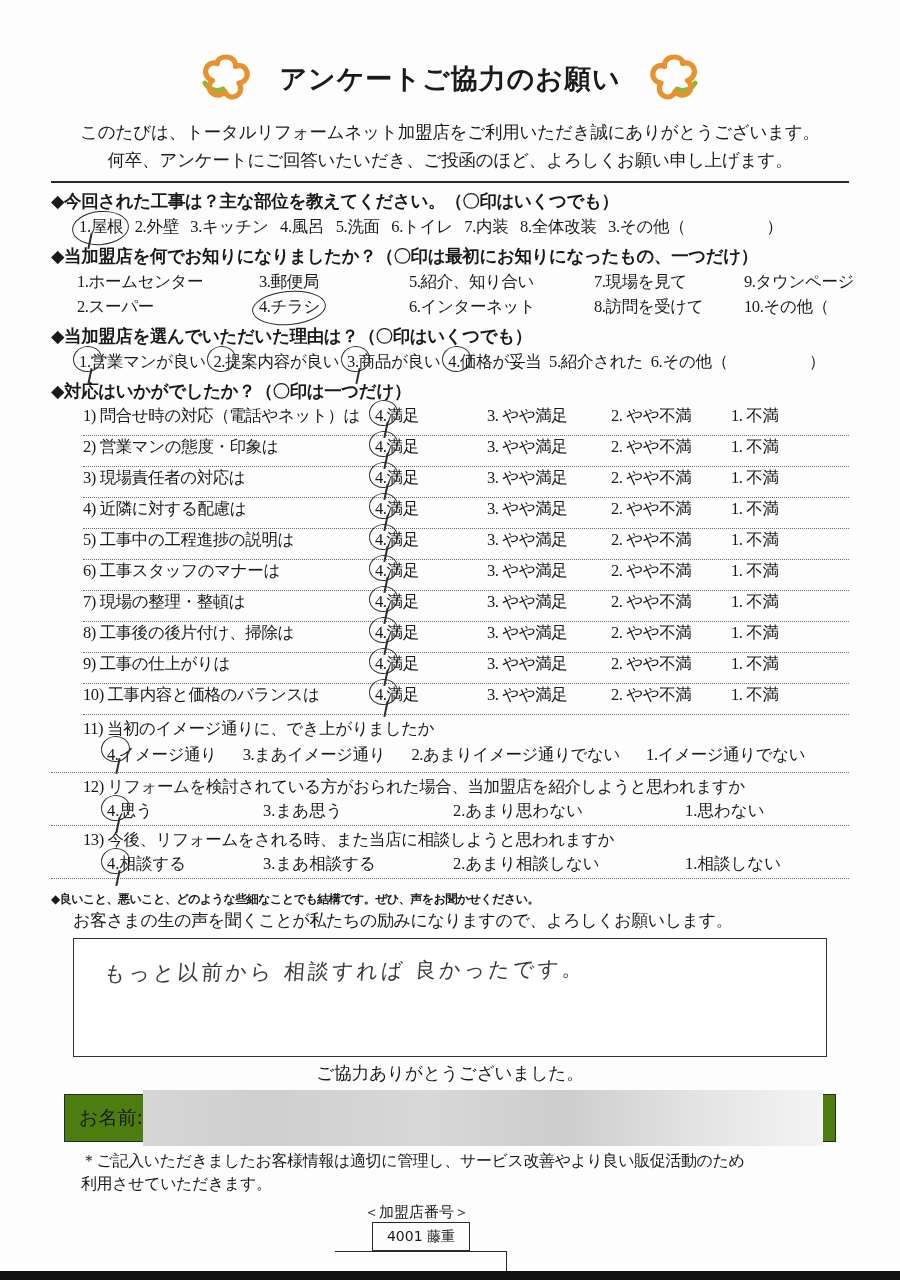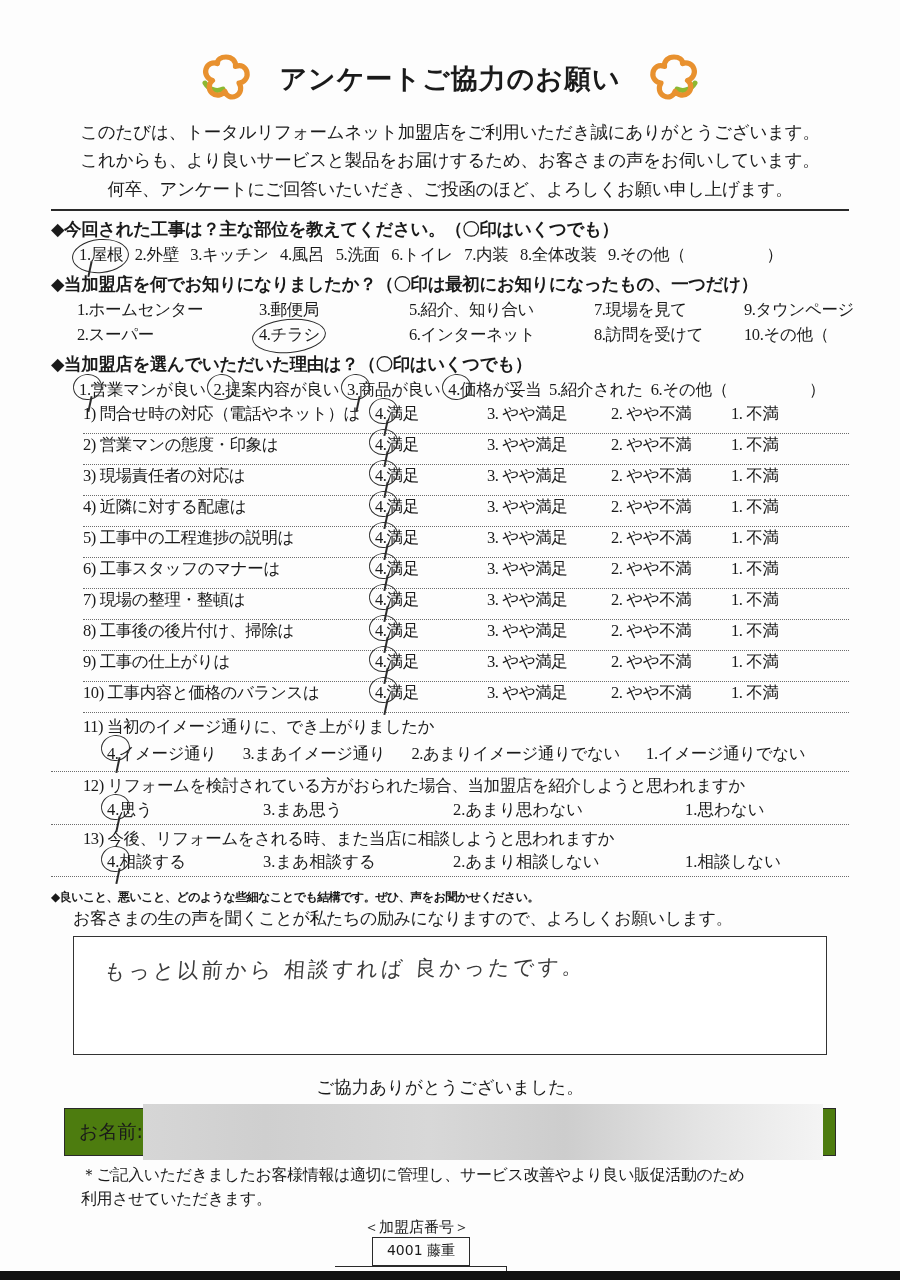--- a/index.html
+++ b/index.html
@@ -109,21 +109,21 @@
   .cmt-box {
     margin: 6px auto 0; width: 754px; height: 119px;
     border: 1.6px solid #333; background: #fff; position: relative;
   }
   .hand {
     position: absolute; left: 30px; top: 18px;
     font-size: 21px; letter-spacing: 3px; color: #3a3a3a;
     font-family: "DejaVu Sans", "Liberation Sans", sans-serif;
     transform: rotate(-0.6deg) skewX(-5deg);
   }
-  .thanks { text-align: center; font-size: 17.5px; margin-top: 20px; font-weight: 500;
+  .thanks { text-align: center; font-size: 17.5px; margin-top: 4px; font-weight: 500;
     font-family: "DejaVu Sans", "Liberation Sans", sans-serif;}
 
   
   .name-box {
     margin: 9px auto 0; width: 772px; height: 48px;
     border: 1.8px solid #2a2a2a; display: flex; align-items: center;
     position: relative; background: #4d7c0f;
   }
   .name-label { font-size: 19px; padding-left: 14px; white-space: nowrap; z-index: 2;
     font-family: "DejaVu Sans","Liberation Sans",sans-serif; }
@@ -185,39 +185,38 @@
                      C49 41.5 48.5 35.5 44.5 32.5
                      C49.5 31 52.5 26 51 21
                      C49.5 16 44 13.5 39.5 15.5
                      C40 11.5 36 9 31 9 Z"></path>
           </g>
         </svg>
       </span>
     </div>
     <div class="intro">
       <p>このたびは、トータルリフォームネット加盟店をご利用いただき誠にありがとうございます。</p>
-      <p>これからも、より良いサービスと製品をお届けするため、お客さまの声をお伺いしています。</p>
       <p>何卒、アンケートにご回答いたいだき、ご投函のほど、よろしくお願い申し上げます。</p>
     </div>
     <div class="rule-top"></div>
   </div>
 
   <div class="content">
 
     <div class="qhead">◆今回された工事は？主な部位を教えてください。（〇印はいくつでも）</div>
     <div class="opts">
       <span class="opt circ circ-tail">1.屋根</span>&nbsp;&nbsp;
       <span class="opt">2.外壁</span>&nbsp;&nbsp;
       <span class="opt">3.キッチン</span>&nbsp;&nbsp;
       <span class="opt">4.風呂</span>&nbsp;&nbsp;
       <span class="opt">5.洗面</span>&nbsp;&nbsp;
       <span class="opt">6.トイレ</span>&nbsp;&nbsp;
       <span class="opt">7.内装</span>&nbsp;&nbsp;
       <span class="opt">8.全体改装</span>&nbsp;&nbsp;
-      <span class="opt">9.その他（　　　　　）</span>
+      <span class="opt">3.その他（　　　　　）</span>
     </div>
 
     <div class="qhead"><span>◆当加盟店を何でお知りになりましたか？（</span><span class="u">〇印は最初にお知りになったもの、</span><span class="u">一つだけ</span><span>）</span></div>
     <div class="grid5">
       <div>1.ホームセンター</div>
       <div>3.郵便局</div>
       <div>5.紹介、知り合い</div>
       <div>7.現場を見て</div>
       <div>9.タウンページ</div>
       <div>2.スーパー</div>
@@ -230,20 +229,21 @@
     <div class="qhead">◆当加盟店を選んでいただいた理由は？（〇印はいくつでも）</div>
     <div class="opts">
       <span class="circ-num circ-tail">1.営業マンが良い</span>&nbsp;
       <span class="circ-num">2.提案内容が良い</span>&nbsp;
       <span class="circ-num circ-tail">3.商品が良い</span>&nbsp;
       <span class="circ-num">4.価格が妥当</span>&nbsp;
       <span>5.紹介された</span>&nbsp;
       <span>6.その他（　　　　　）</span>
     </div>
 
+    <div class="qhead"><span>◆対応はいかがでしたか？（</span><span class="u">〇印は一つだけ</span><span>）</span></div>
 
     <div class="rate-wrap">
       <div class="rate-row">
         <span class="lbl">1) 問合せ時の対応（電話やネット）は</span>
         <span class="c1"><span class="circ-num circ-tail">4.満足</span></span>
         <span class="c2">3. やや満足</span>
         <span class="c3">2. やや不満</span>
         <span class="c4">1. 不満</span>
       </div>
       <div class="rate-row">

